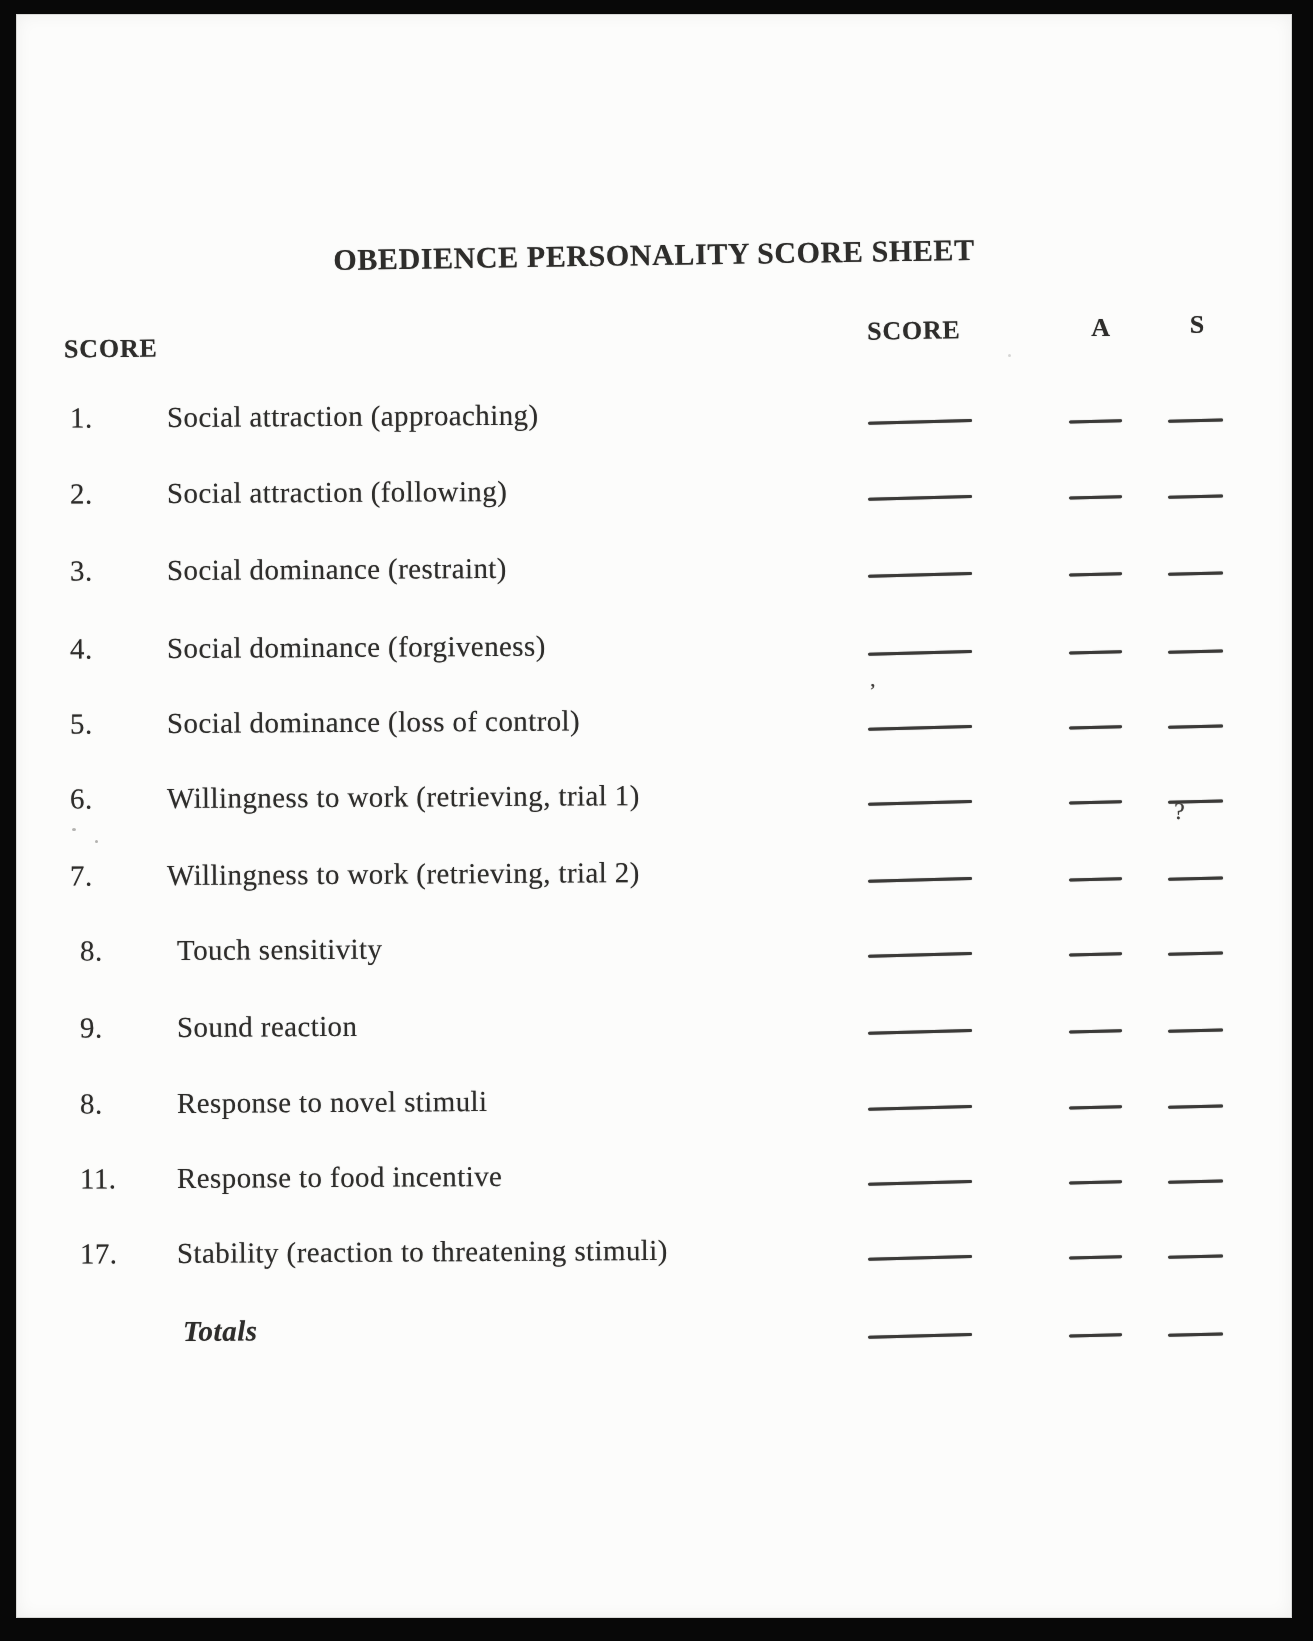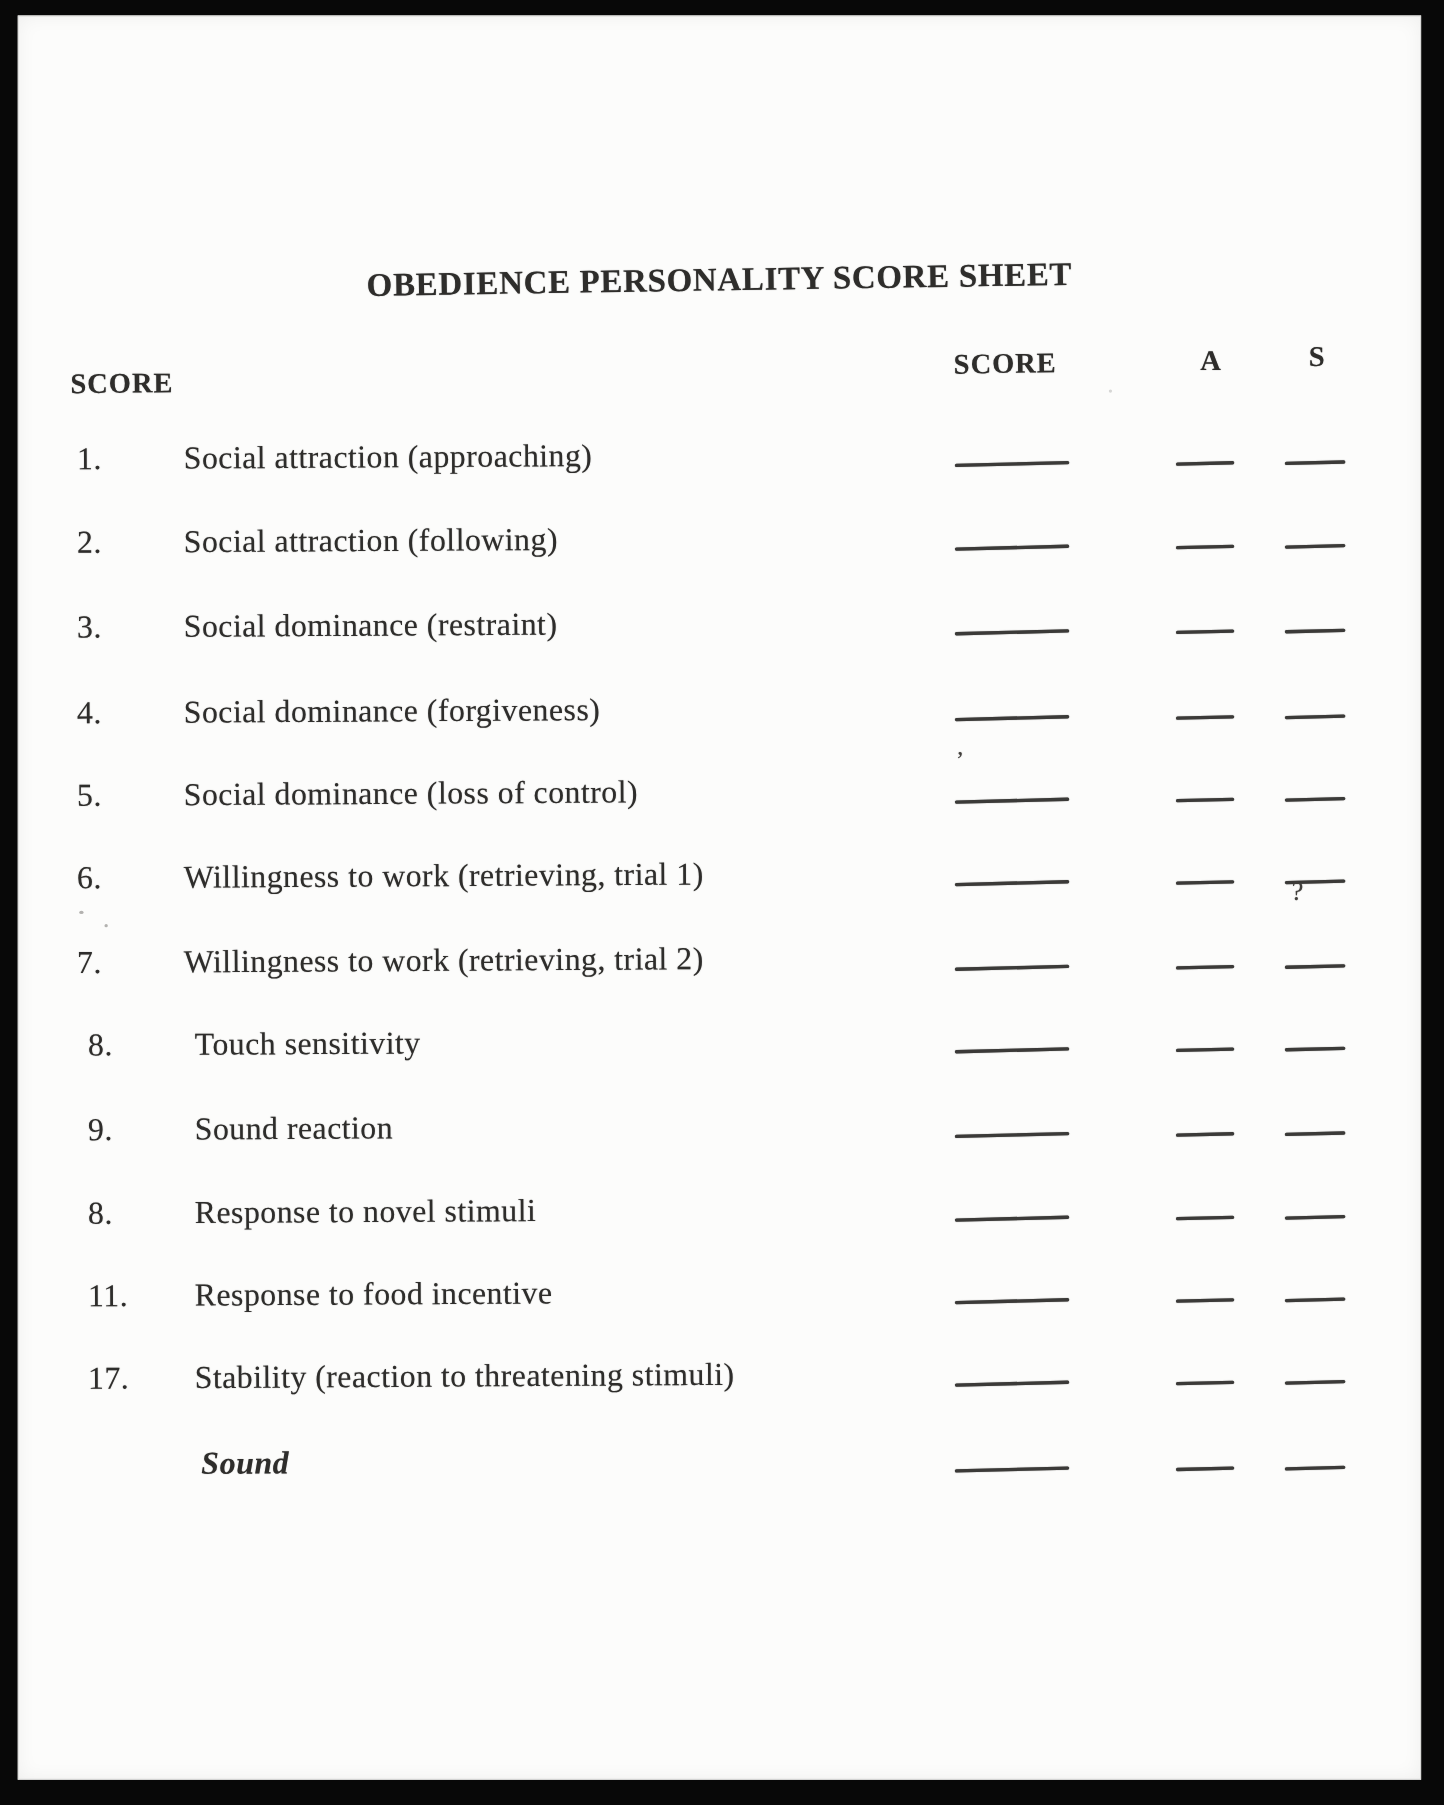--- a/index.html
+++ b/index.html
@@ -173,21 +173,21 @@
         <div class="row indent" style="top: 1219px;">
     <span class="num">17.</span>
     <span class="label">Stability (reaction to threatening stimuli)</span>
     <span class="blank score"></span>
     <span class="blank col-a"></span>
     <span class="blank col-s"></span>
   </div>
       </div>
 
     <div class="row totals-row">
-      <span class="totals-label">Sound</span>
+      <span class="totals-label">Totals</span>
       <span class="blank score"></span>
       <span class="blank col-a"></span>
       <span class="blank col-s"></span>
     </div>
 
     <span class="artifact artifact-apostrophe">’</span>
     <span class="artifact artifact-qmark">?</span>
     <span class="speck speck-1"></span>
     <span class="speck speck-2"></span>
     <span class="speck speck-3"></span>

